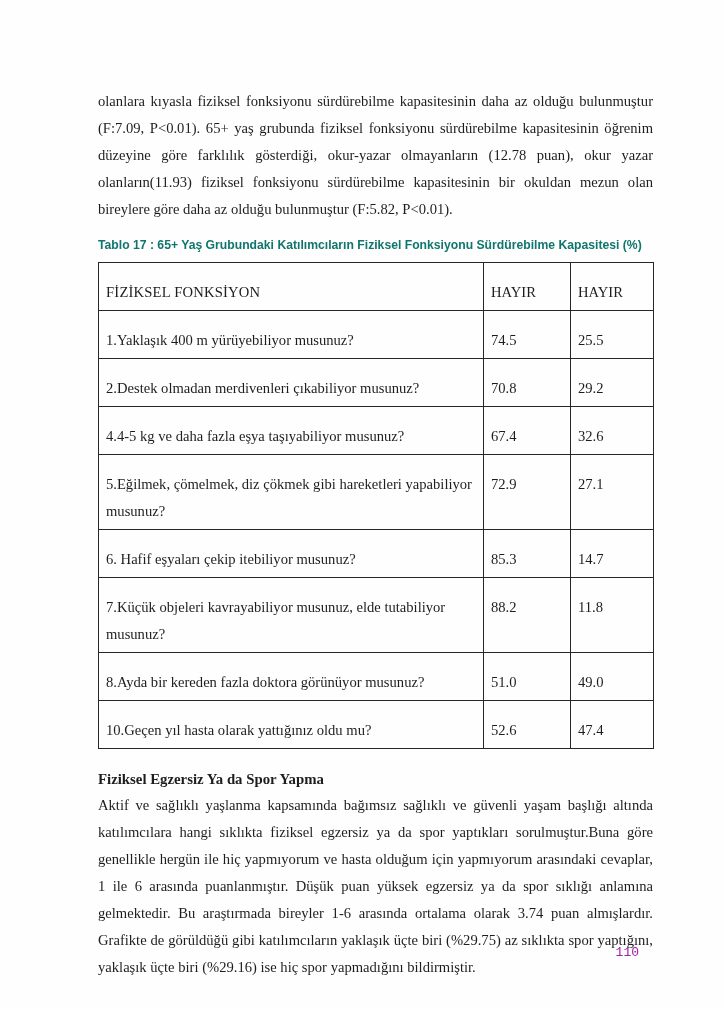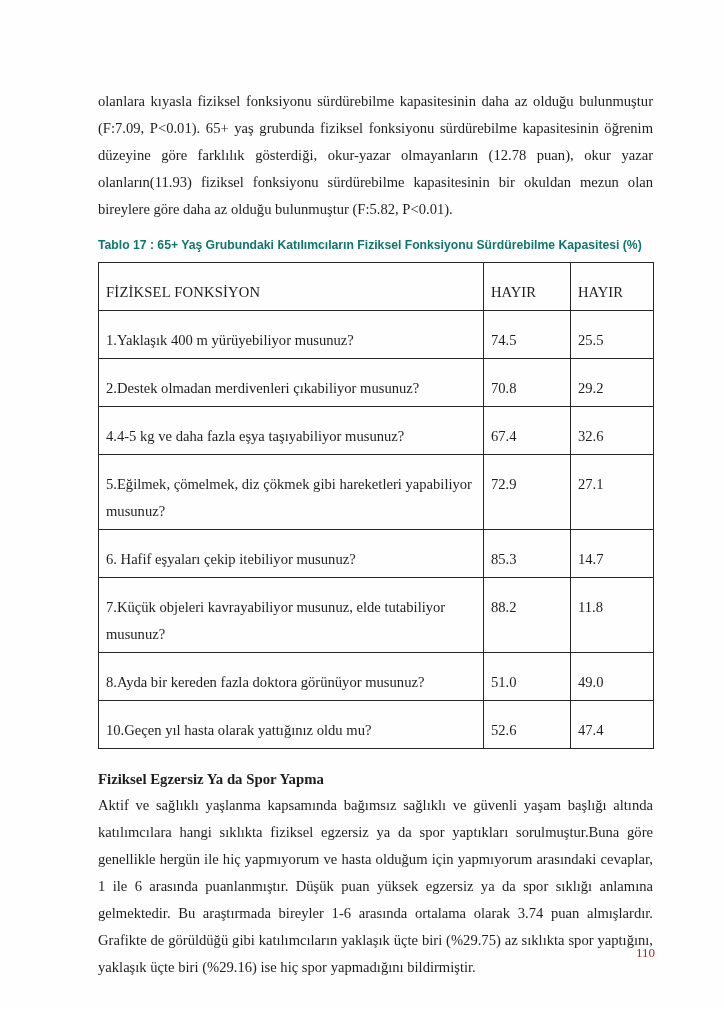--- a/index.html
+++ b/index.html
@@ -67,24 +67,24 @@
   .section-heading {
     margin: 17px 0 0 0;
     width: 555px;
     font-size: 14.8px;
     font-weight: bold;
     line-height: 26px;
   }
   .page-number {
     position: absolute;
     top: 945px;
-    right: 69px;
-    font-family: Liberation Serif, serif;
+    right: 85px;
+    font-family: Liberation Mono, monospace;
     font-size: 13px;
-    color: #b91c1c;
+    color: #a21caf;
   }
 </style>
 </head>
 <body>
 
 <div class="page">
 
   <p class="body-text">olanlara kıyasla fiziksel fonksiyonu sürdürebilme kapasitesinin daha az olduğu bulunmuştur (F:7.09, P&lt;0.01). 65+ yaş grubunda fiziksel fonksiyonu sürdürebilme kapasitesinin öğrenim düzeyine göre farklılık gösterdiği, okur-yazar olmayanların (12.78 puan), okur yazar olanların(11.93) fiziksel fonksiyonu sürdürebilme kapasitesinin bir okuldan mezun olan bireylere göre daha az olduğu bulunmuştur (F:5.82, P&lt;0.01).</p>
 
   <p class="caption">Tablo 17 : 65+ Yaş Grubundaki Katılımcıların Fiziksel Fonksiyonu Sürdürebilme Kapasitesi (%)</p>

